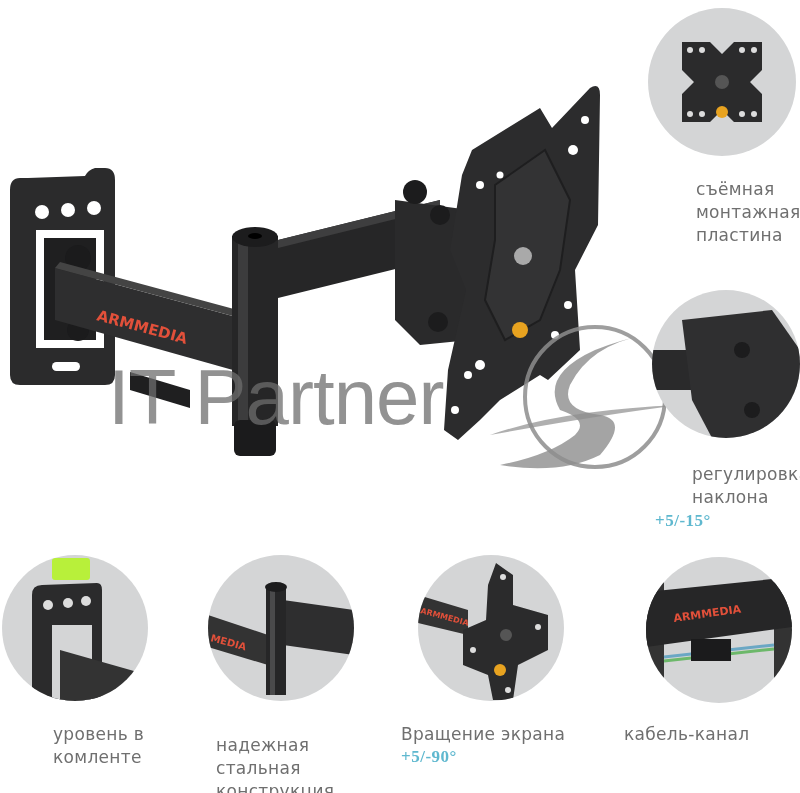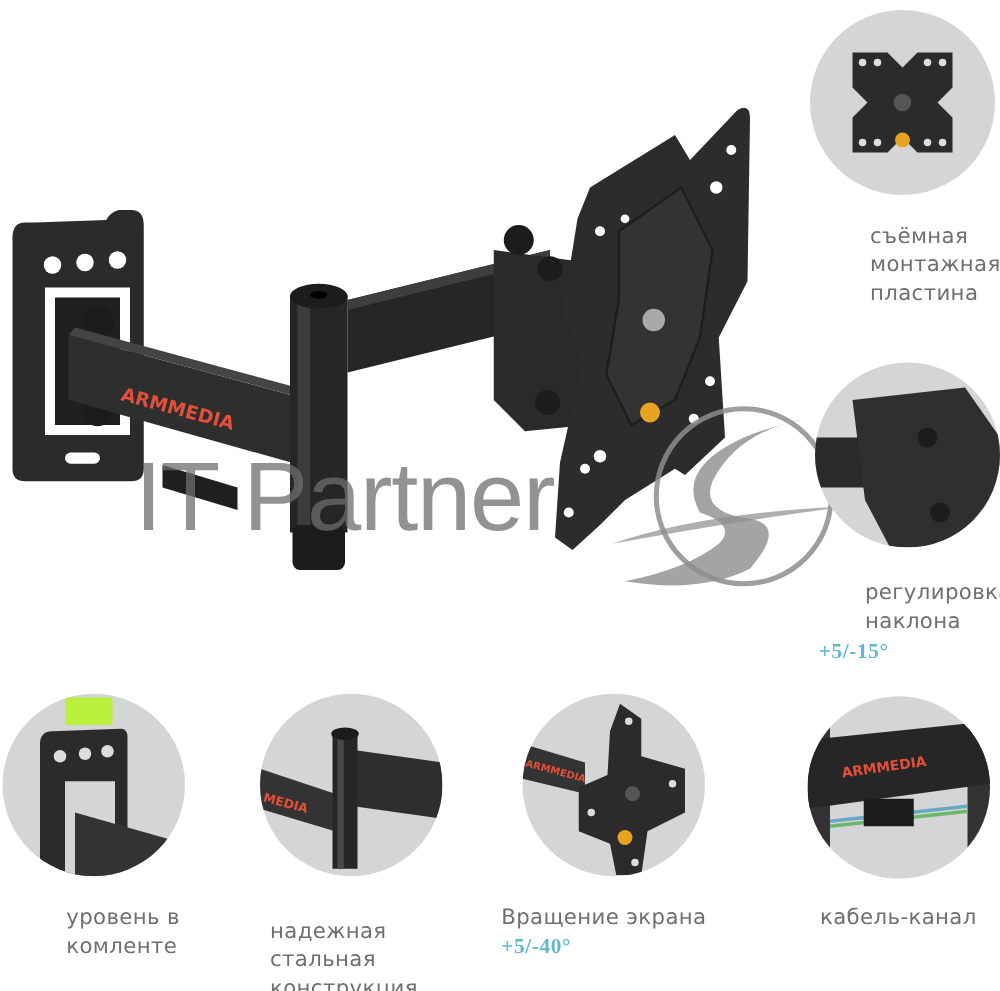--- a/index.html
+++ b/index.html
@@ -139,26 +139,26 @@
     <path d="M78 8 L95 20 L95 50 L130 60 L130 95 L100 110 L95 145 L75 145 L70 120 L45 110 L45 75 L68 65 L70 30 Z" fill="#2b2b2c"></path>
     <circle cx="88" cy="80" r="6" fill="#555"></circle>
     <circle cx="82" cy="115" r="6" fill="#e8a320"></circle>
     <circle cx="85" cy="22" r="3" fill="#ddd"></circle>
       <circle cx="120" cy="72" r="3" fill="#ddd"></circle>
     <circle cx="55" cy="95" r="3" fill="#ddd"></circle>
       <circle cx="90" cy="135" r="3" fill="#ddd"></circle>
   </svg>
 </div>
 <div class="caption" style="left:401px;top:723px;text-align:right;">Вращение экрана</div>
-<div class="caption accent" style="left:401px;top:745px;">+5/-40°</div>
+<div class="caption accent" style="left:401px;top:745px;">+5/-90°</div>
 
 <div class="circle" style="left:646px;top:557px;width:146px;height:146px;">
   <svg width="146" height="146" viewBox="0 0 146 146">
     <rect x="0" y="0" width="18" height="146" fill="#333"></rect>
     <rect x="128" y="0" width="18" height="146" fill="#333"></rect>
     <polygon points="0,35 146,20 146,70 0,90" fill="#262627"></polygon>
     <text class="brand" x="28" y="65" font-size="11" transform="rotate(-8 28 65)">ARMMEDIA</text>
     <line x1="18" y1="100" x2="128" y2="88" stroke="#6aa7c4" stroke-width="3"></line>
     <line x1="18" y1="104" x2="128" y2="92" stroke="#6cb86a" stroke-width="3"></line>
     <rect x="45" y="82" width="40" height="22" fill="#1b1b1c"></rect>
   </svg>
 </div>
-<div class="caption" style="left:656px;top:723px;">кабель-канал</div>
+<div class="caption" style="left:624px;top:723px;">кабель-канал</div>
 
 </body></html>

